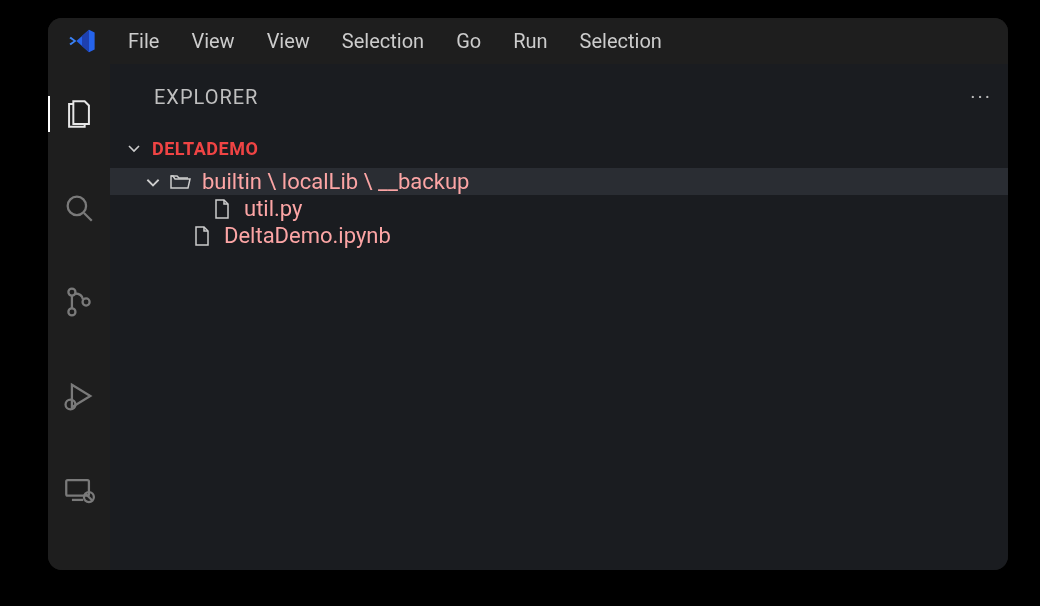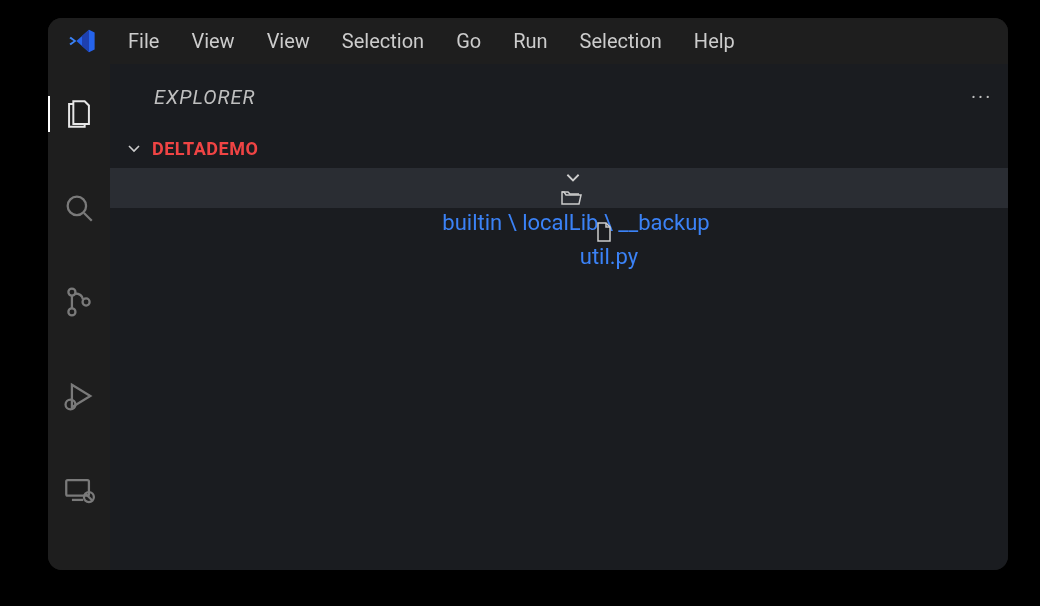--- a/index.html
+++ b/index.html
@@ -80,54 +80,52 @@
     .sidebar-header {
       height: 66px;
       display: flex;
       align-items: center;
       justify-content: space-between;
       padding: 0 16px 0 44px;
       color: #bfbfbf;
       font-size: 20px;
       letter-spacing: 1px;
       font-weight: 400;
-      font-style: italic;
     }
     .sidebar-header .dots { color: #bfbfbf; letter-spacing: 2px; }
     .section-header {
       height: 36px;
       display: flex;
       align-items: center;
       padding-left: 16px;
       color: #ef4444;
       font-size: 18px;
       font-weight: 700;
       letter-spacing: 0.5px;
       cursor: pointer;
     }
     .section-header .chev { margin-right: 10px; display: inline-flex; }
     .tree {
       padding-top: 2px;
     }
     .tree-item {
-      height: 40px;
+      height: 27px;
       display: flex;
       align-items: center;
       font-size: 22px;
-      color: #3b82f6;
+      color: #fca5a5;
       cursor: pointer;
       padding-left: 34px;
-      flex-direction: column;
     }
     .tree-item.selected {
       background: #2a2d33;
     }
     .tree-item .chev { margin-right: 6px; display: inline-flex; }
     .tree-item .icon { margin-right: 10px; display: inline-flex; }
-    .tree-item.depth1 { padding-left: 100px; margin-top: 12px; }
+    .tree-item.depth1 { padding-left: 100px; }
     .tree-item.depth0b { padding-left: 80px; }
     svg { display: block; }
   </style>
 </head>
 <body>
 
 <div class="window">
 
   <div class="menubar">
     <div class="logo-slot">
@@ -137,21 +135,20 @@
         <path d="M75 10 L75 90 L50 68 L50 32 Z" fill="#1e40af"></path>
       </svg>
     </div>
     <div class="menu-item"><span>File</span></div>
     <div class="menu-item"><span>View</span></div>
     <div class="menu-item"><span>View</span></div>
     <div class="menu-item"><span>Selection</span></div>
     <div class="menu-item"><span>Go</span></div>
     <div class="menu-item"><span>Run</span></div>
     <div class="menu-item"><span>Selection</span></div>
-    <div class="menu-item"><span>Help</span></div>
   </div>
 
   <div class="body">
 
     <div class="activitybar">
       <div class="activity-item active">
         <span>
           <svg width="34" height="34" viewBox="0 0 24 24" fill="none" stroke="#e7e7e7" stroke-width="1.4">
             <path d="M8 3 H16 L19 6 V19 H8 Z"></path>
             <path d="M8 5 H5 V21 H16 V19"></path>
@@ -227,16 +224,25 @@
         </div>
         <div class="tree-item depth1">
           <span class="icon">
             <svg width="24" height="24" viewBox="0 0 24 24" fill="none" stroke="#cccccc" stroke-width="1.5">
               <path d="M6 3 H14 L18 7 V21 H6 Z"></path>
               <path d="M14 3 V7 H18"></path>
             </svg>
           </span>
           <span>util.py</span>
         </div>
+        <div class="tree-item depth0b">
+          <span class="icon">
+            <svg width="24" height="24" viewBox="0 0 24 24" fill="none" stroke="#cccccc" stroke-width="1.5">
+              <path d="M6 3 H14 L18 7 V21 H6 Z"></path>
+              <path d="M14 3 V7 H18"></path>
+            </svg>
+          </span>
+          <span>DeltaDemo.ipynb</span>
+        </div>
       </div>
     </div>
   </div>
 </div>
 
 </body></html>

